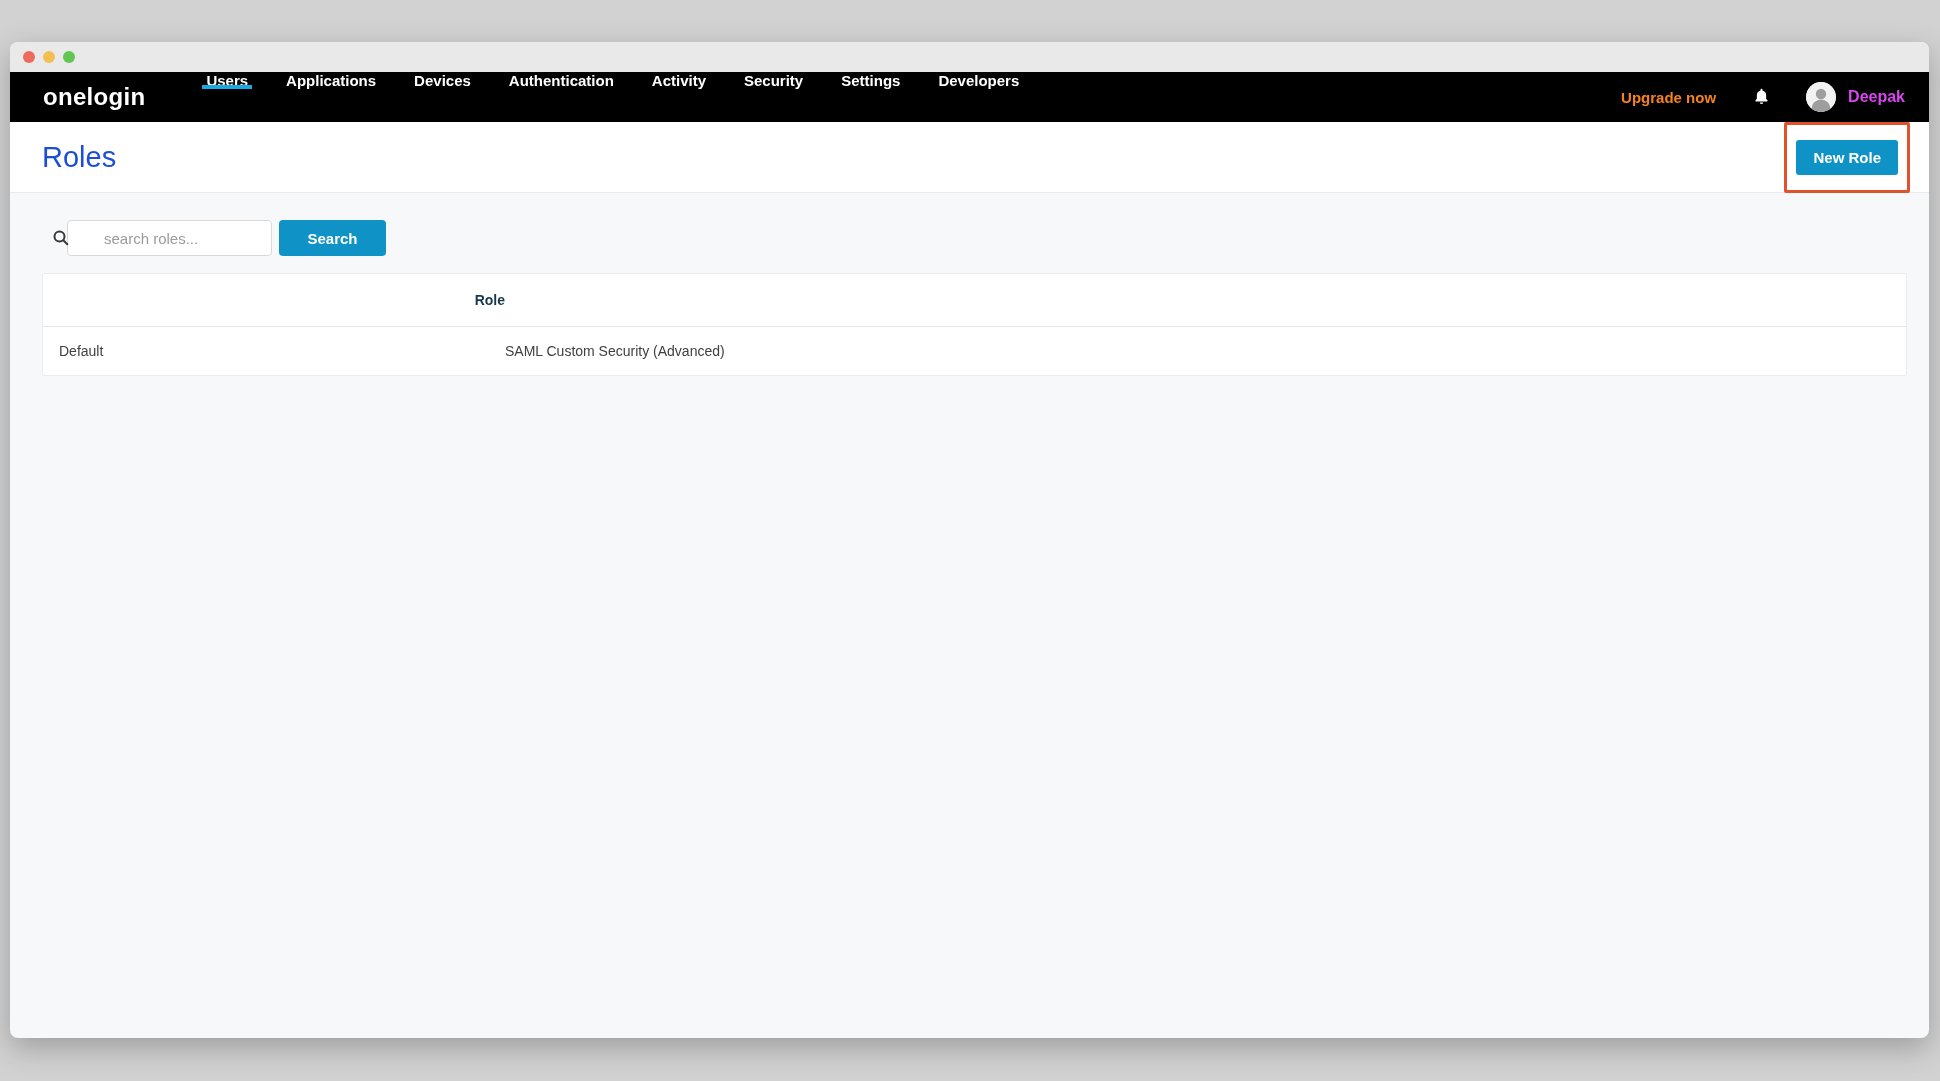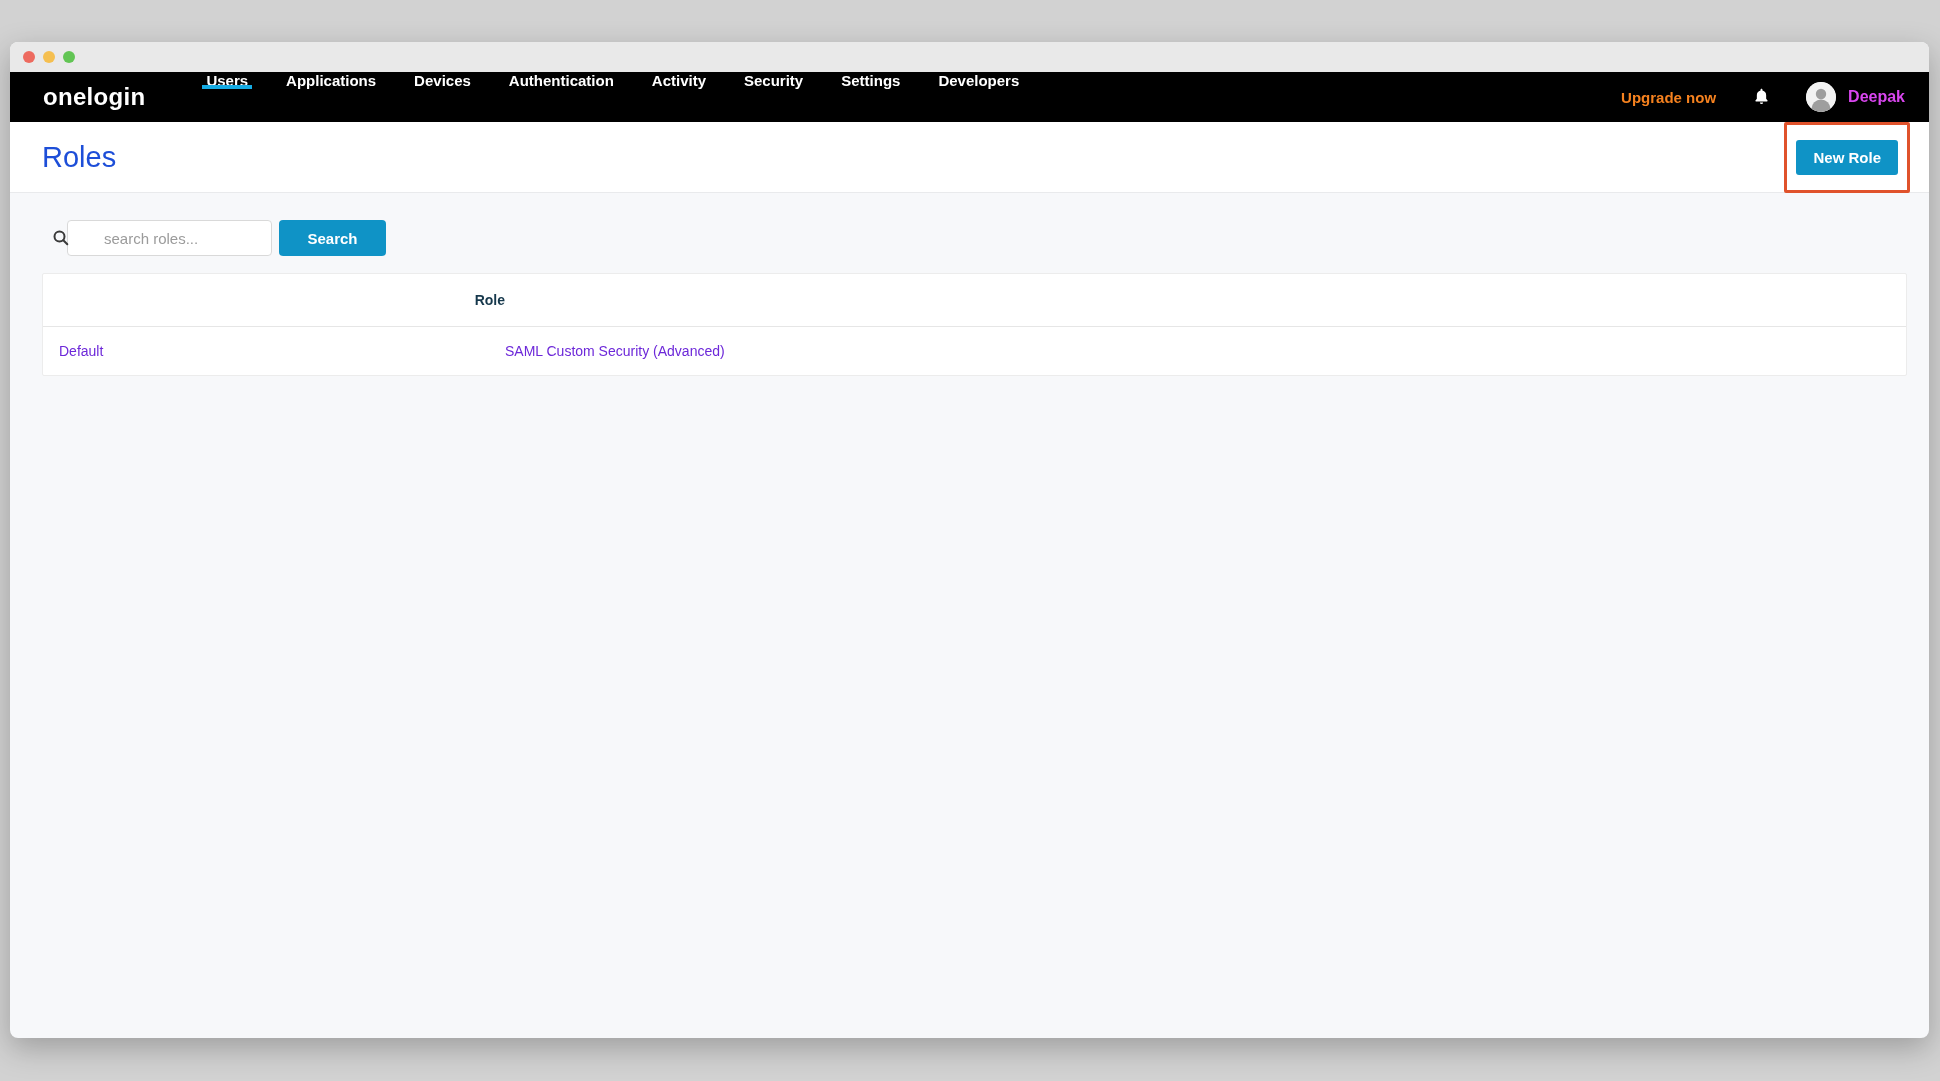--- a/index.html
+++ b/index.html
@@ -91,21 +91,21 @@
     margin-top:17px; width:1865px; background:#fff;
     border:1px solid #ececec; border-radius:2px;
   }
   .t-row {
     display:grid; grid-template-columns:446px 1fr;
     align-items:center; padding-left:16px;
   }
   .t-head { height:52px;text-align:right; }
   .t-head .t-cell { font-size:14px; font-weight:700; color:#16384c; }
   .t-body { height:49px; border-top:1px solid #e6e6e6; }
-  .t-body .t-cell { font-size:14px; color:#6d28d9; }
+  .t-body .t-cell { font-size:14px; color:#404040; }
 </style>
 </head>
 <body>
 
 <div class="window">
 
   <div class="titlebar">
     <div class="traffic">
       <span class="dot red"></span>
       <span class="dot yellow"></span>

